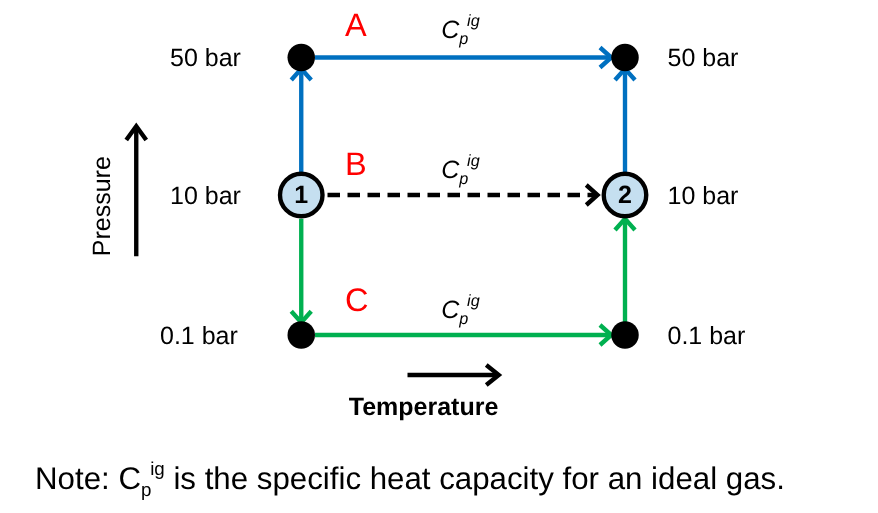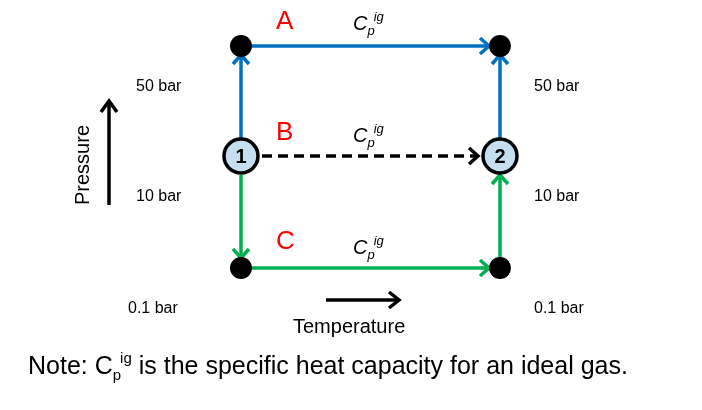--- a/index.html
+++ b/index.html
@@ -1,28 +1,28 @@
 <!DOCTYPE html>
 <html><head>
   <meta charset="utf-8">
   <style>
     html, body { margin: 0; padding: 0; background: #ffffff; }
     body { width: 702px; height: 410px; position: relative; overflow: hidden;
            font-family: "Liberation Sans", sans-serif; color: #000; }
     svg#diagram { position: absolute; left: 0; top: 0; }
-    .lbl { position: absolute; font-size: 16px; line-height: 1; white-space: nowrap; margin-top: 41px; }
+    .lbl { position: absolute; font-size: 20px; line-height: 1; white-space: nowrap; }
     .path-letter { position: absolute; font-size: 26px; color: #ff0000; line-height: 1; }
     .cp { position: absolute; font-size: 20px; line-height: 1; white-space: nowrap; font-style: italic; }
     .cp sub { font-size: 13px; vertical-align: -5px; }
     .cp sup { font-size: 13px; vertical-align: 9px; margin-left: -1px; }
     .node-num { position: absolute; width: 32px; height: 32px; display: flex; align-items: center;
                 justify-content: center; font-weight: bold; font-size: 20px; }
     .axis-label { position: absolute; font-size: 20px; line-height: 1; white-space: nowrap; }
     .pressure-label { transform: rotate(-90deg); transform-origin: left top; }
-    .note { position: absolute; left: 28px; top: 350px; font-size: 25px; white-space: nowrap; line-height: 1; }
+    .note { position: absolute; left: 28px; top: 368px; font-size: 25px; white-space: nowrap; line-height: 1; }
     .note sub { font-size: 15px; vertical-align: -6px; }
     .note sup { font-size: 15px; vertical-align: 11px; margin-left: -1px; }
   </style>
 </head>
 <body>
 
 <svg id="diagram" width="702" height="410" viewBox="0 0 702 410">
 
   <g stroke="#0070c0" stroke-width="3.5" fill="none">
     <line x1="241" y1="138" x2="241" y2="56"></line>
@@ -85,17 +85,17 @@
   <span>C</span><sub>p</sub><sup>ig</sup>
 </div>
 <div class="cp" style="left:353px; top:122px;">
   <span>C</span><sub>p</sub><sup>ig</sup>
 </div>
 <div class="cp" style="left:353px; top:234px;">
   <span>C</span><sub>p</sub><sup>ig</sup>
 </div>
 
 <div class="axis-label pressure-label" style="left:72px; top:205px;">Pressure</div>
-<div class="axis-label" style="left:293px; top:316px;">Temperature</div>
+<div class="axis-label" style="left:279px; top:316px;font-weight:bold;">Temperature</div>
 
 <div class="note">
   <span>Note: </span><span>C</span><sub>p</sub><sup>ig</sup><span> is the specific heat capacity for an ideal gas.</span>
 </div>
 
 </body></html>

